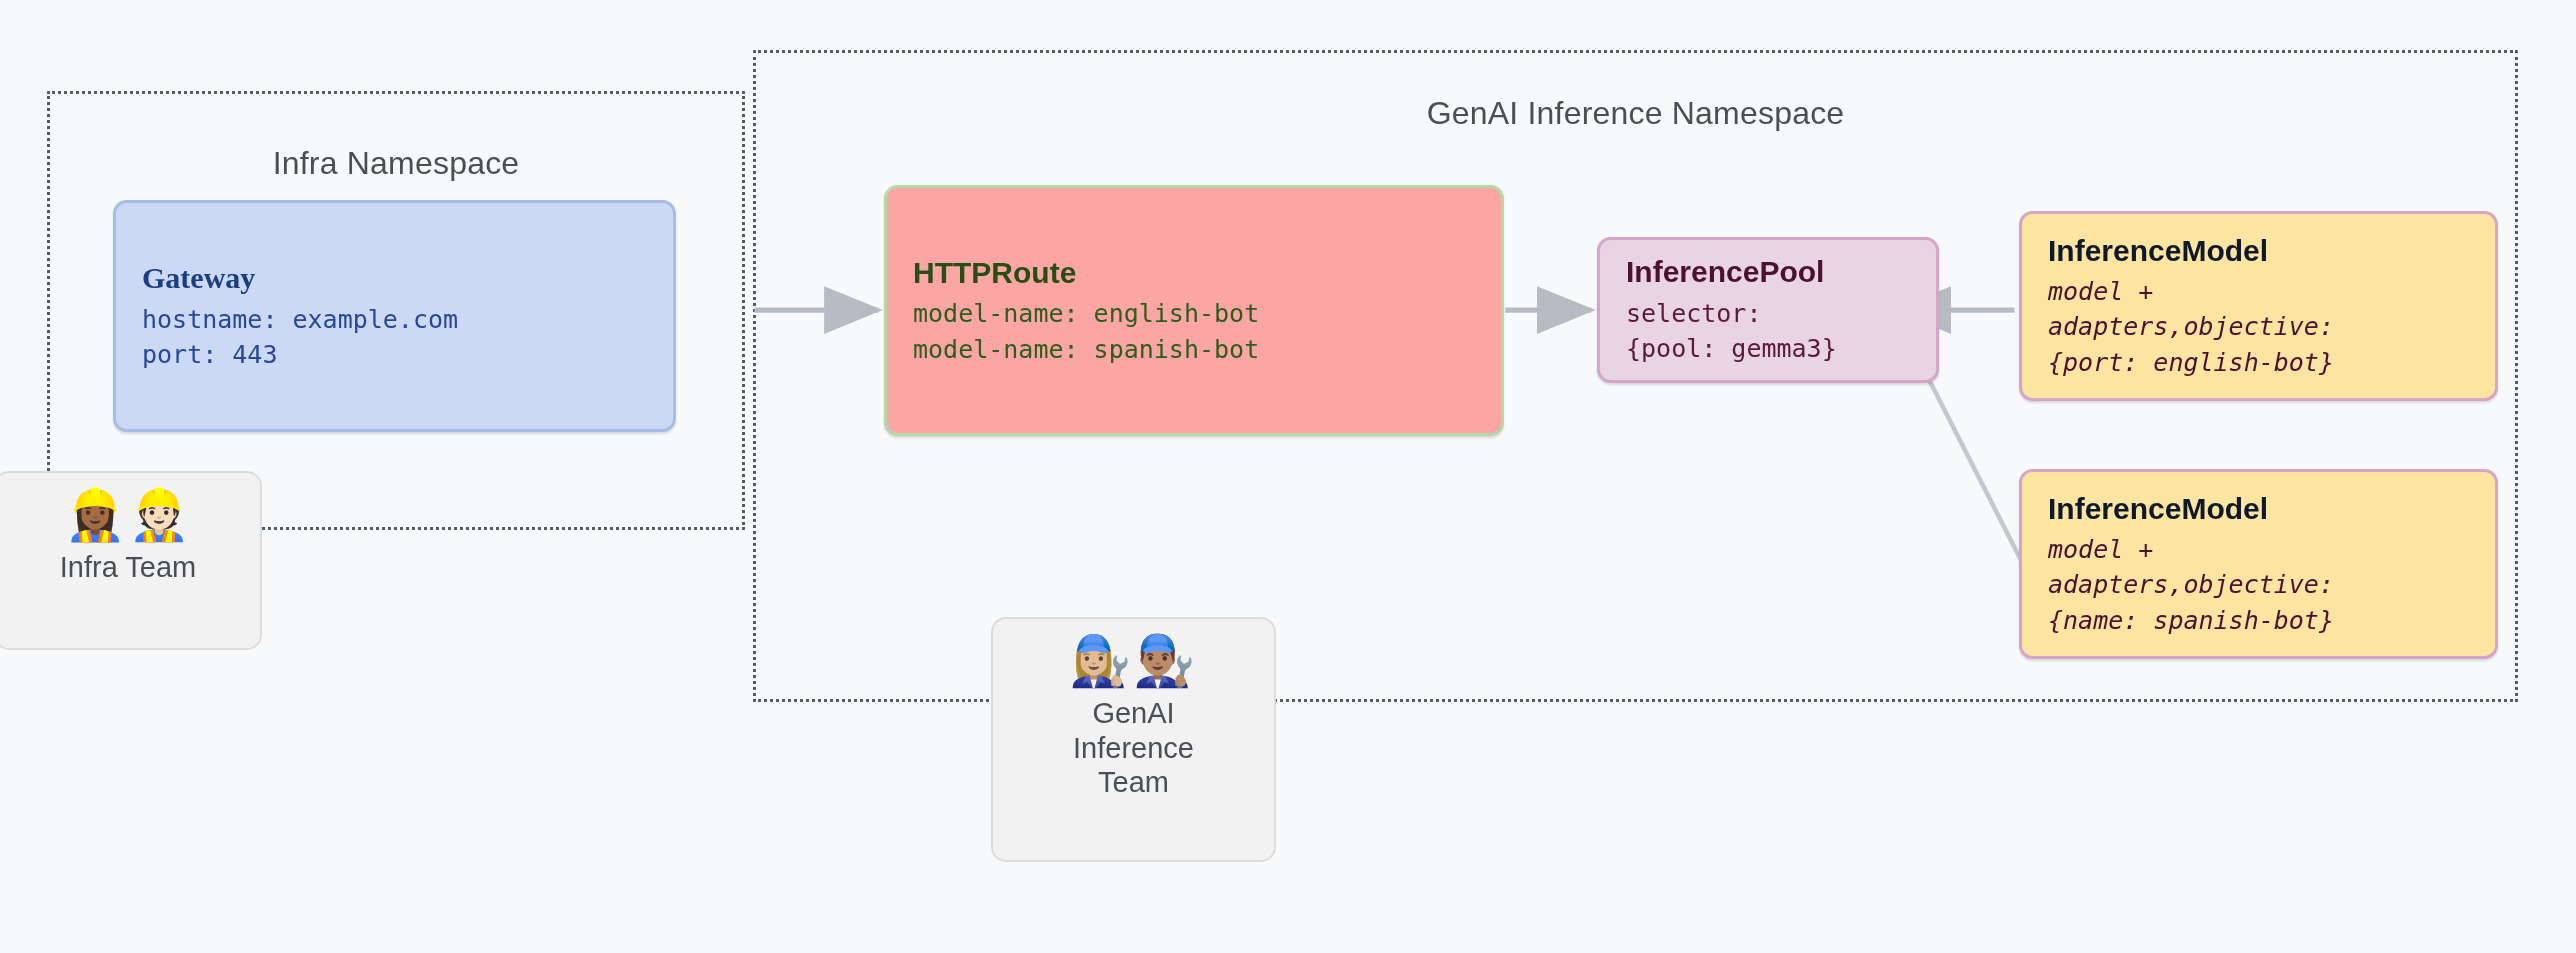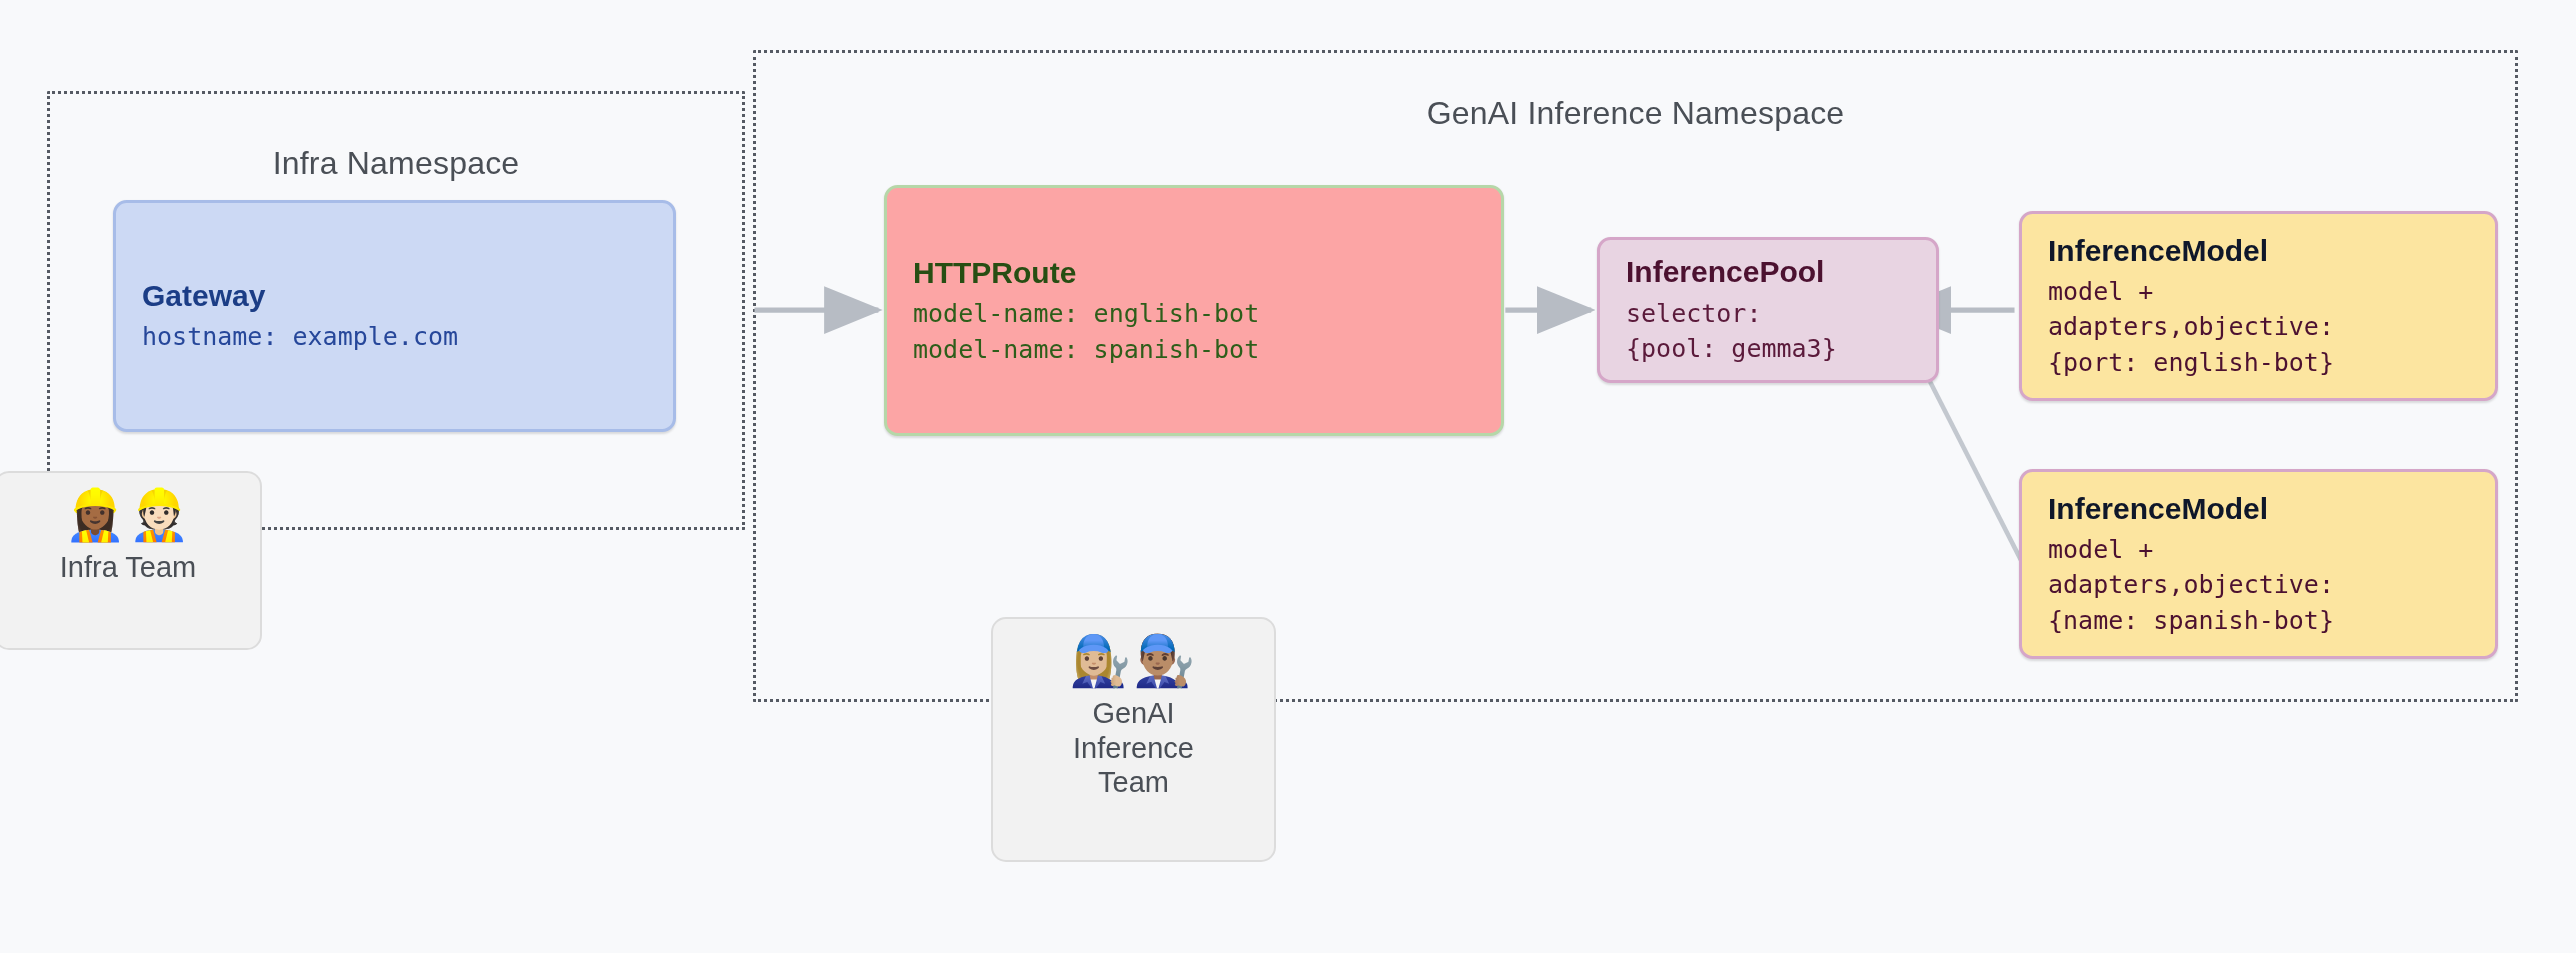--- a/index.html
+++ b/index.html
@@ -62,21 +62,21 @@
     font-size: 25px;
     line-height: 1.42;
     white-space: pre;
   }
 
   .card.gateway {
     background: #ccd9f4;
     border-color: #a7bce8;
     color: #1e3e86;
   }
-  .card.gateway .card-title { color: #1b3d86; }
+  .card.gateway .card-title { color: #1b3d86; font-family: Liberation Serif, serif; }
   .card.gateway .card-line  { color: #26479a; }
 
   .card.httproute {
     background: #fca5a5;
     border-color: #b6d7a8;
     color: #274e13;
   }
   .card.httproute .card-title { color: #274e13; }
   .card.httproute .card-line  { color: #2d5e1a; }
 
@@ -87,21 +87,21 @@
   }
   .card.inferencepool .card-title { color: #4c1130; }
   .card.inferencepool .card-line  { color: #5b1a3b; }
 
   .card.inferencemodel {
     background: #fce5a0;
     border-color: #d5a6c8;
     color: #4c1130;
   }
   .card.inferencemodel .card-title { color: #0f172a; }
-  .card.inferencemodel .card-line  { color: #4c1130; }
+  .card.inferencemodel .card-line  { color: #4c1130; font-style: italic; }
 
   
   .team-card {
     position: absolute;
     box-sizing: border-box;
     background: #f2f2f2;
     border: 2.3px solid #dcdcdc;
     border-radius: 15px;
     display: flex;
     flex-direction: column;
@@ -159,20 +159,21 @@
     <line x1="1980" y1="408" x2="2093" y2="408" stroke="#b7bcc4" stroke-width="7" marker-end="url(#ah)"></line>
 
     <line x1="2650" y1="408" x2="2495" y2="408" stroke="#b7bcc4" stroke-width="7" marker-end="url(#ah)"></line>
 
     <line x1="2660" y1="740" x2="2497" y2="420" stroke="#c3c8cf" stroke-width="6" marker-end="url(#ah)"></line>
   </svg>
 
   <div class="card gateway" style="left:113px; top:200px; width:563px; height:232px;">
     <div class="card-title">Gateway</div>
     <div class="card-line">hostname: example.com</div>
+    <div class="card-line">port: 443</div>
   </div>
 
   <div class="card httproute" style="left:884px; top:185px; width:620px; height:251px;">
     <div class="card-title">HTTPRoute</div>
     <div class="card-line">model-name: english-bot</div>
     <div class="card-line">model-name: spanish-bot</div>
   </div>
 
   <div class="card inferencepool" style="left:1597px; top:237px; width:342px; height:146px;">
     <div class="card-title">InferencePool</div>

